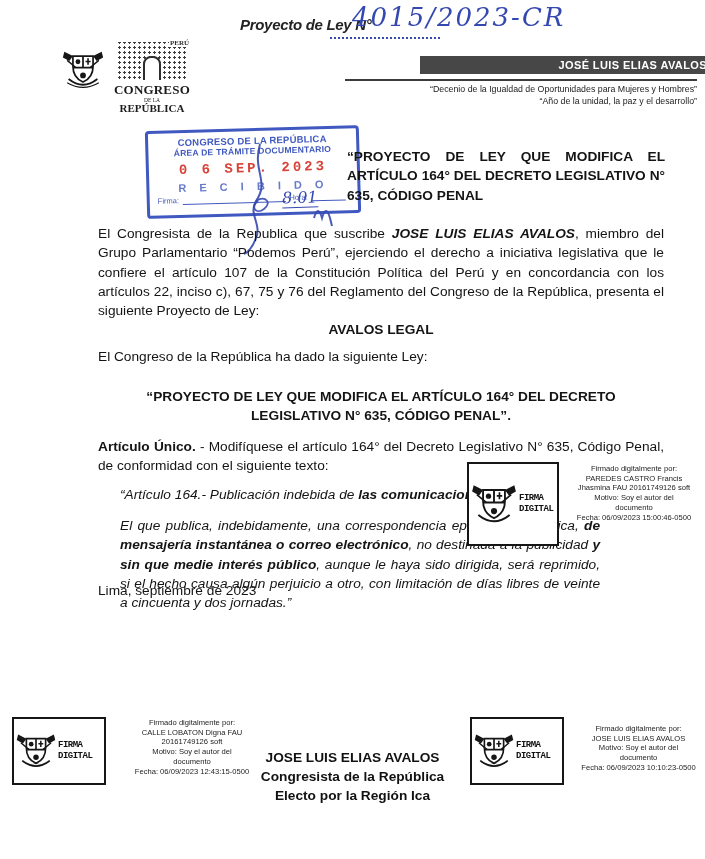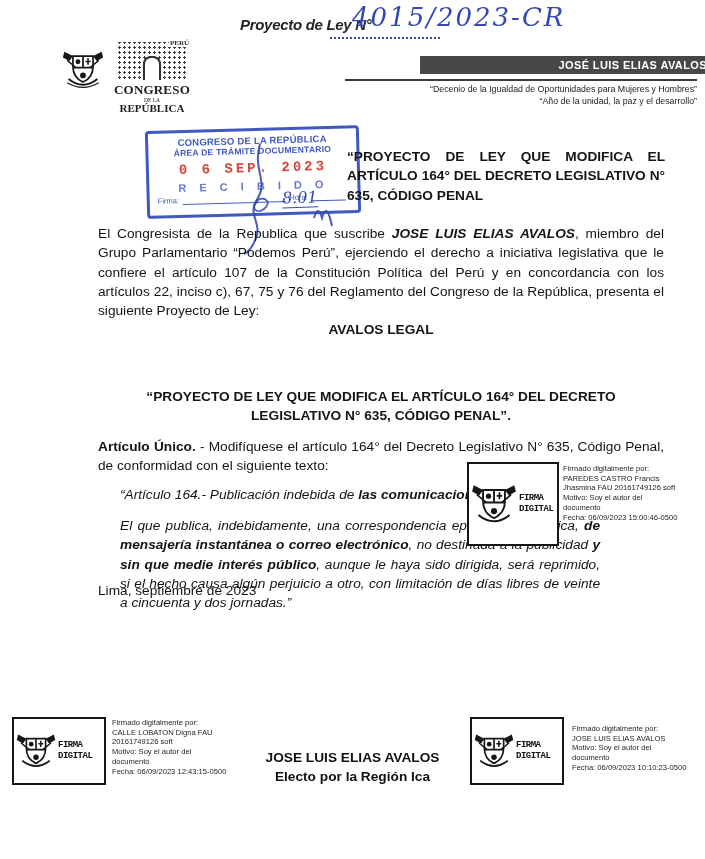--- a/index.html
+++ b/index.html
@@ -60,21 +60,21 @@
   .lima{left:98px;top:581px;}
   b.it{font-style:italic;}
 
   
   .fd-box{background:#fff;border:2px solid #161616;display:flex;align-items:center;box-sizing:border-box;padding:0;}
   .fd-mid{left:467px;top:462px;width:92px;height:84px;}
   .fd-left{left:12px;top:717px;width:94px;height:68px;}
   .fd-right{left:470px;top:717px;width:94px;height:68px;}
   .fd-label{font-family:"Liberation Mono",monospace;font-weight:bold;font-size:9px;line-height:11px;color:#111;letter-spacing:-.5px;}
   .sig{font-size:7.6px;line-height:9.7px;color:#1c1c1c;}
-  .sig span{display:block;}
+  .sig span{display:block;text-align:center;}
   .sig-paredes{left:563px;top:464px;width:142px;}
   .sig-calle{left:112px;top:718px;width:160px;}
   .sig-avalos{left:572px;top:724px;width:133px;}
 
   
   .footer-center{left:200px;top:748px;width:305px;text-align:center;font-weight:bold;font-size:13.7px;line-height:19px;color:#111;}
 </style>
 </head>
 <body>
 
@@ -132,20 +132,21 @@
     <path d="M38 18 C30 45 48 55 34 75 C26 88 40 98 34 112 C31 120 26 126 22 128" stroke="#3548b0" stroke-width="2" fill="none" opacity=".9"></path>
     <path d="M34 75 c10 -6 16 2 8 8 c-8 6 -14 -2 -6 -8" stroke="#3548b0" stroke-width="1.8" fill="none" opacity=".9"></path>
     <path d="M92 92 q4 -14 8 0 q4 -14 8 0 l2 8" stroke="#3548b0" stroke-width="2" fill="none" opacity=".9"></path>
   </svg>
 
   <div class="abs t justify title-right">“PROYECTO DE LEY QUE MODIFICA EL ARTÍCULO 164° DEL DECRETO LEGISLATIVO N° 635, CÓDIGO PENAL</div>
 
   <div class="abs t justify para-intro"><span>El Congresista de la Republica que suscribe </span><b class="it">JOSE LUIS ELIAS AVALOS</b><span>, miembro del Grupo Parlamentario “Podemos Perú”, ejerciendo el derecho a iniciativa legislativa que le confiere el artículo 107 de la Constitución Política del Perú y en concordancia con los artículos 22, inciso c), 67, 75 y 76 del Reglamento del Congreso de la República, presenta el siguiente Proyecto de Ley:</span></div>
 
   <div class="abs t formula-heading">AVALOS LEGAL</div>
+  <div class="abs t formula-line">El Congreso de la República ha dado la siguiente Ley:</div>
 
   <div class="abs t central-title">“PROYECTO DE LEY QUE MODIFICA EL ARTÍCULO 164° DEL DECRETO LEGISLATIVO N° 635, CÓDIGO PENAL”.</div>
 
   <div class="abs t justify articulo"><b>Artículo Único.</b><span> - Modifíquese el artículo 164° del Decreto Legislativo N° 635, Código Penal, de conformidad con el siguiente texto:</span></div>
 
   <div class="abs t quote-head"><span>“Artículo 164.- Publicación indebida de </span><b>las comunicaciones</b></div>
 
   <div class="abs t justify quote-para"><span>El que publica, indebidamente, una correspondencia epistolar, telegráfica, </span><b>de mensajería instantánea o correo electrónico</b><span>, no destinada a la publicidad </span><b>y sin que medie interés público</b><span>, aunque le haya sido dirigida, será reprimido, si el hecho causa algún perjuicio a otro, con limitación de días libres de veinte a cincuenta y dos jornadas.”</span></div>
 
   <div class="abs fd-box fd-mid">
@@ -225,16 +226,17 @@
   <div class="abs sig sig-avalos">
     <span>Firmado digitalmente por:</span>
     <span>JOSE LUIS ELIAS AVALOS</span>
     <span>Motivo: Soy el autor del</span>
     <span>documento</span>
     <span>Fecha: 06/09/2023 10:10:23-0500</span>
   </div>
 
   <div class="abs footer-center">
     <div>JOSE LUIS ELIAS AVALOS</div>
+    <div>Congresista de la República</div>
     <div>Electo por la Región Ica</div>
   </div>
 
 </div>
 
 </body></html>

